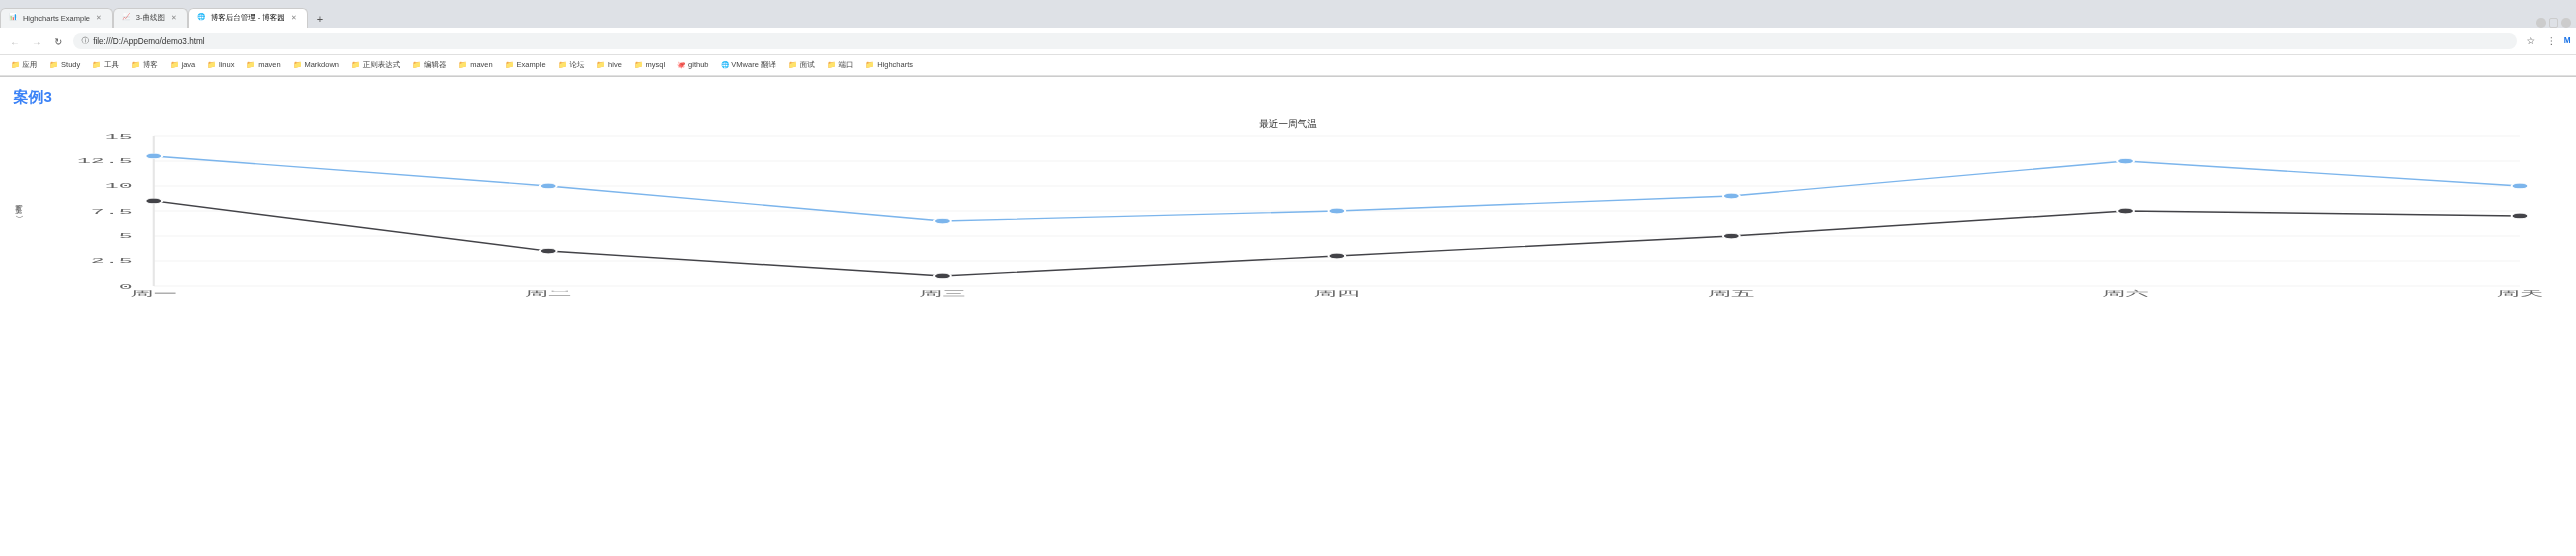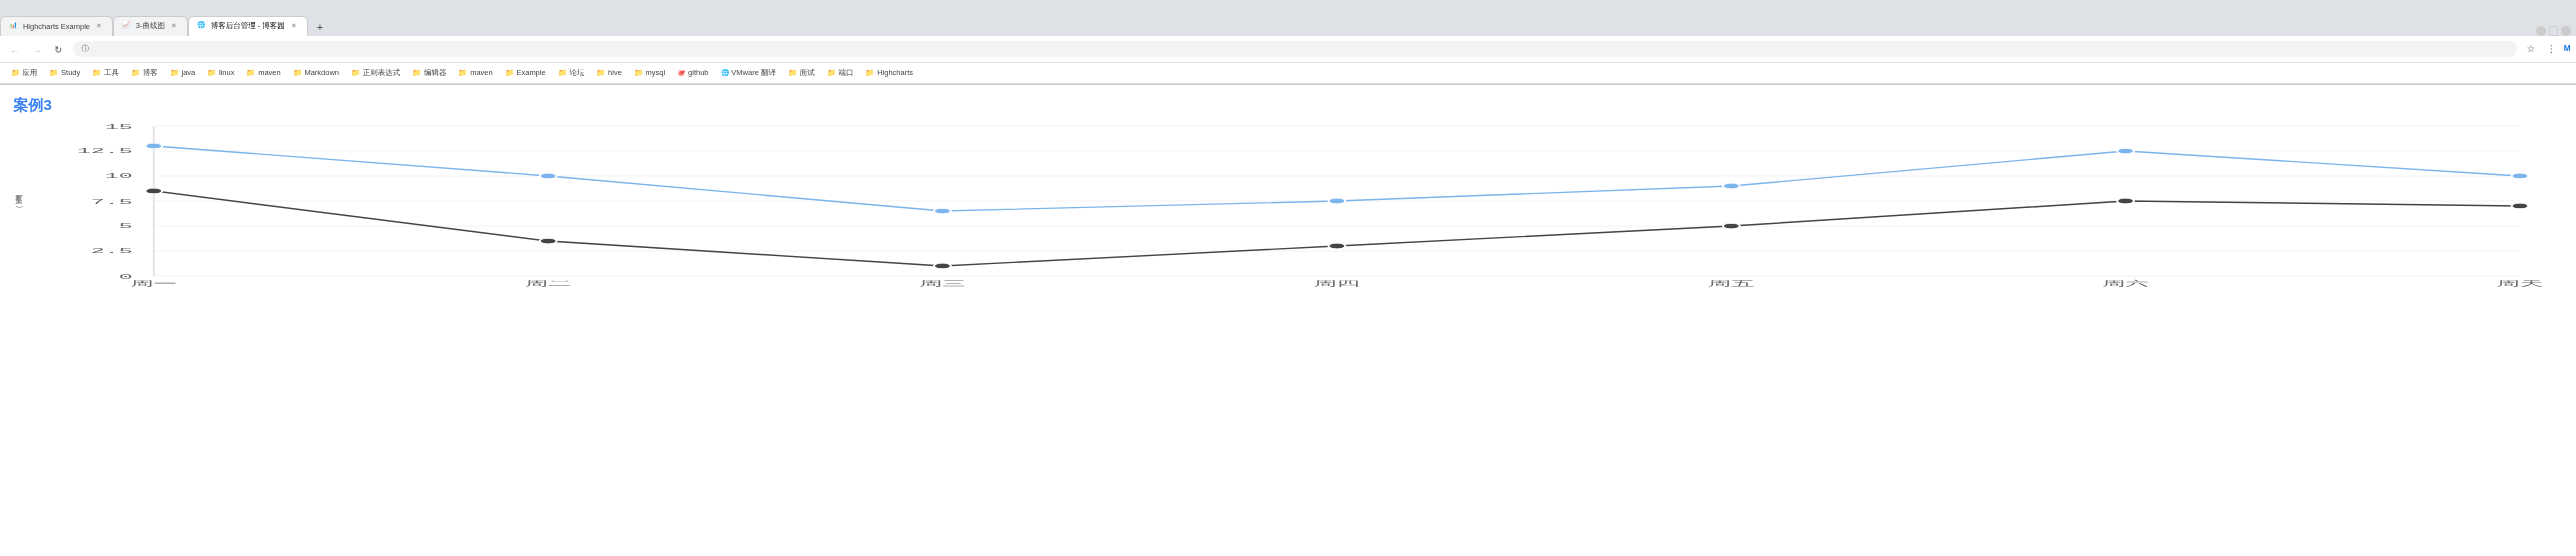--- a/index.html
+++ b/index.html
@@ -7,21 +7,21 @@
 
     
     .browser-chrome { background: #f1f3f4; border-bottom: 0.7px solid #ccc; }
 
     
     .tab-bar {
       display: flex;
       align-items: flex-end;
       padding: 4.1px 0 0 0;
       background: #dee1e6;
-      height: 36px;
+      height: 28px;
     }
     .tab {
       display: flex;
       align-items: center;
       padding: 0 8.2px;
       height: 20.5px;
       background: #f1f3f4;
       border-radius: 5.5px 5.5px 0 0;
       border: 0.7px solid #ccc;
       border-bottom: none;
@@ -208,20 +208,21 @@
   </div>
 
   <div class="address-bar">
     <div class="nav-buttons">
       <button class="nav-btn disabled">←</button>
       <button class="nav-btn disabled">→</button>
       <button class="nav-btn">↻</button>
     </div>
     <div class="url-bar">
       <span class="url-icon">ⓘ</span>
+      <span class="url-text">file:///D:/AppDemo/demo3.html</span>
     </div>
     <div class="browser-actions">
       <div class="browser-action-btn">☆</div>
       <div class="browser-action-btn">⋮</div>
       <div style="font-size:8.2px;font-weight:bold;color:#1a73e8;">M</div>
     </div>
   </div>
 
   <div class="bookmarks-bar">
     <div class="bookmark-item">
@@ -304,20 +305,21 @@
       <span class="bookmark-folder-icon">📁</span>
       <span>Highcharts</span>
     </div>
   </div>
 </div>
 
 <div class="page-content">
   <div class="page-title">案例3</div>
 
   <div class="chart-container">
+    <div class="chart-title">最近一周气温</div>
     <div class="chart-area">
 
       <div class="y-axis-label">温度(℃)</div>
 
       <div class="chart-inner">
         <svg class="chart-svg" id="chart-svg" viewBox="0 0 1200 220" preserveAspectRatio="none" style="font-size:12px">
 
           <line x1="60" y1="0" x2="1180" y2="0" stroke="#e6e6e6" stroke-width="1"></line>
           <text x="50" y="4" text-anchor="end" font-size="11" fill="#666">15</text>
 

